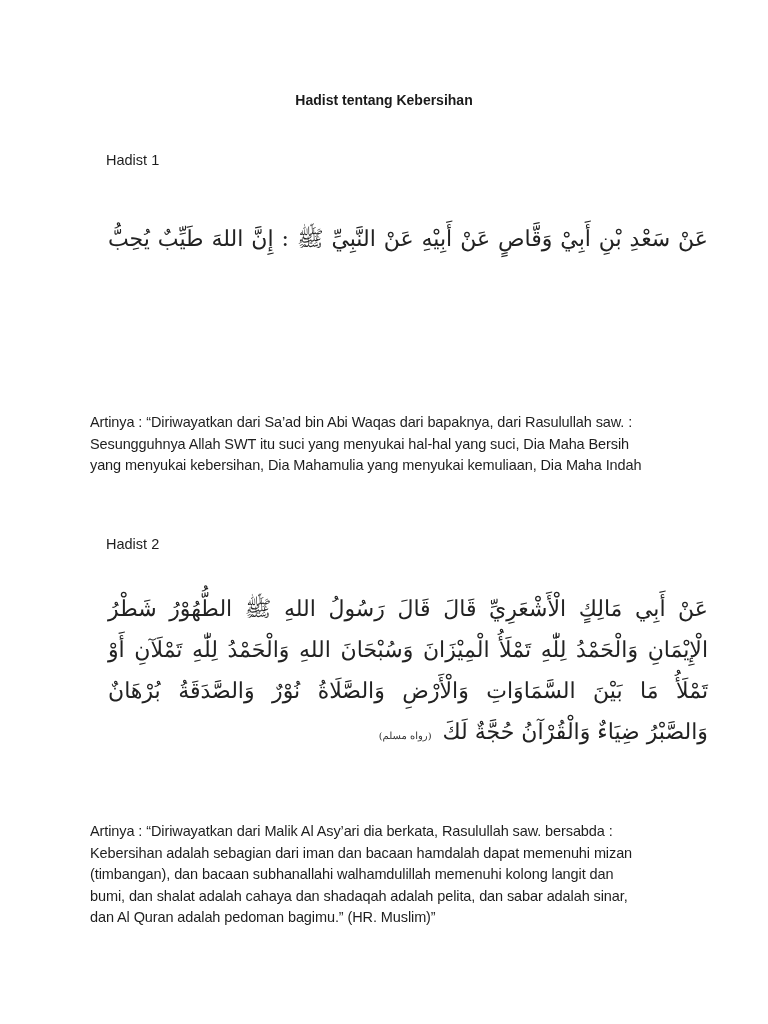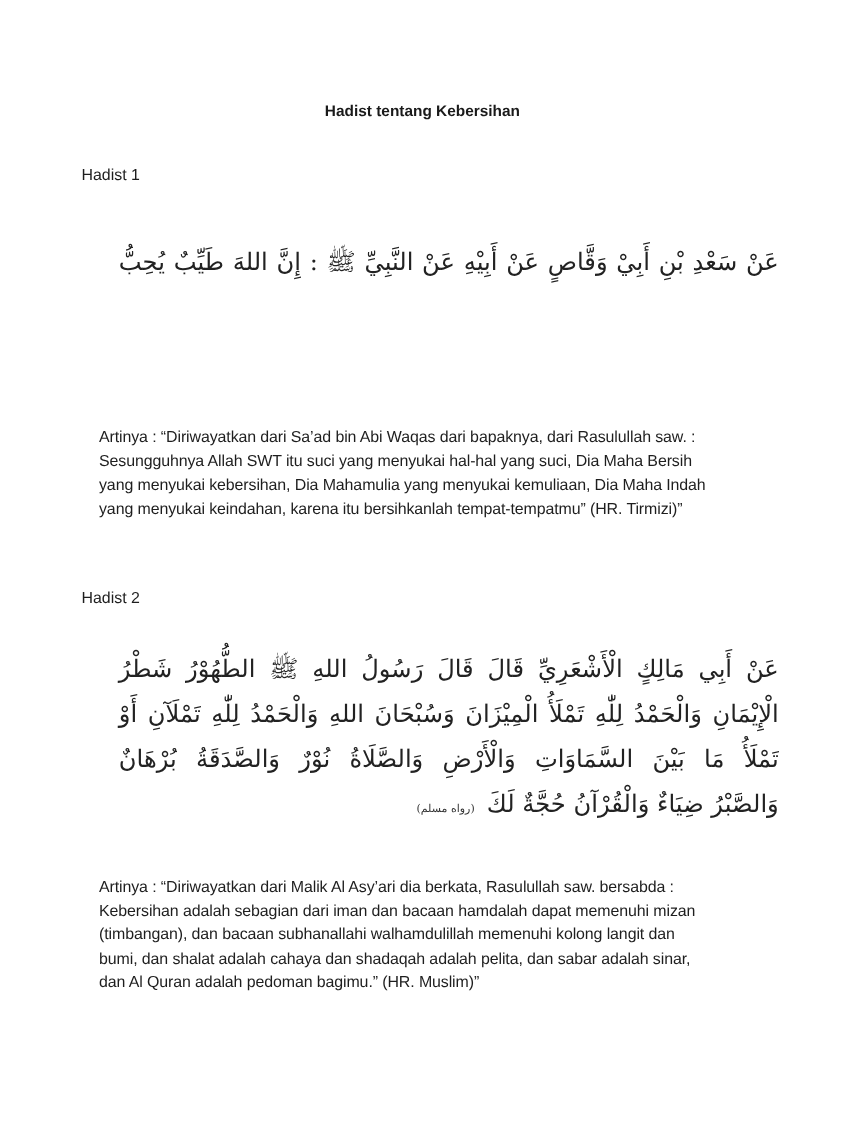--- a/index.html
+++ b/index.html
@@ -26,21 +26,21 @@
       top: 92px;
       left: 0;
       width: 768px;
       text-align: center;
       font-weight: bold;
       font-size: 14px;
       color: #1a1a1a;
     }
     .section-heading {
       position: absolute;
-      left: 74px;
+      left: 106px;
       font-size: 14.5px;
       color: #1e1e1e;
     }
     .arabic-block {
       position: absolute;
       left: 108px;
       width: 600px;
       direction: rtl;
       text-align: justify;
       text-align-last: right;
@@ -63,20 +63,21 @@
       color: #333333;
     }
     .translation {
       position: absolute;
       left: 90px;
       width: 600px;
       font-size: 14.5px;
       line-height: 21.5px;
       color: #1e1e1e;
       letter-spacing: -0.1px;
+      margin-top: 24px;
     }
     .translation .line {
       display: block;
       white-space: nowrap;
     }
   </style>
 </head>
 <body>
 
 <div class="page">
@@ -86,21 +87,20 @@
   <div class="section-heading" style="top:152px;">Hadist 1</div>
 
   <div class="arabic-block" style="top:218px; line-height:42px;">
     <span class="arabic-line">عَنْ سَعْدِ بْنِ أَبِيْ وَقَّاصٍ عَنْ أَبِيْهِ عَنْ النَّبِيِّ ﷺ : إِنَّ اللهَ طَيِّبٌ يُحِبُّ</span>
   </div>
 
   <div class="translation" style="top:388px;">
     <span class="line">Artinya : “Diriwayatkan dari Sa’ad bin Abi Waqas dari bapaknya, dari Rasulullah saw. :</span>
     <span class="line">Sesungguhnya Allah SWT itu suci yang menyukai hal-hal yang suci, Dia Maha Bersih</span>
     <span class="line">yang menyukai kebersihan, Dia Mahamulia yang menyukai kemuliaan, Dia Maha Indah</span>
-    <span class="line">yang menyukai keindahan, karena itu bersihkanlah tempat-tempatmu” (HR. Tirmizi)”</span>
   </div>
 
   <div class="section-heading" style="top:536px;">Hadist 2</div>
 
   <div class="arabic-block" style="top:588px; line-height:41px;">
     <span class="arabic-line">عَنْ أَبِي مَالِكٍ الْأَشْعَرِيِّ قَالَ قَالَ رَسُولُ اللهِ ﷺ الطُّهُوْرُ شَطْرُ</span>
     <span class="arabic-line">الْإِيْمَانِ وَالْحَمْدُ لِلّٰهِ تَمْلَأُ الْمِيْزَانَ وَسُبْحَانَ اللهِ وَالْحَمْدُ لِلّٰهِ تَمْلَآنِ أَوْ</span>
     <span class="arabic-line">تَمْلَأُ مَا بَيْنَ السَّمَاوَاتِ وَالْأَرْضِ وَالصَّلَاةُ نُوْرٌ وَالصَّدَقَةُ بُرْهَانٌ</span>
     <span class="arabic-line last"><span>وَالصَّبْرُ ضِيَاءٌ وَالْقُرْآنُ حُجَّةٌ لَكَ</span> <span class="narrator">(رواه مسلم)</span></span>
   </div>

